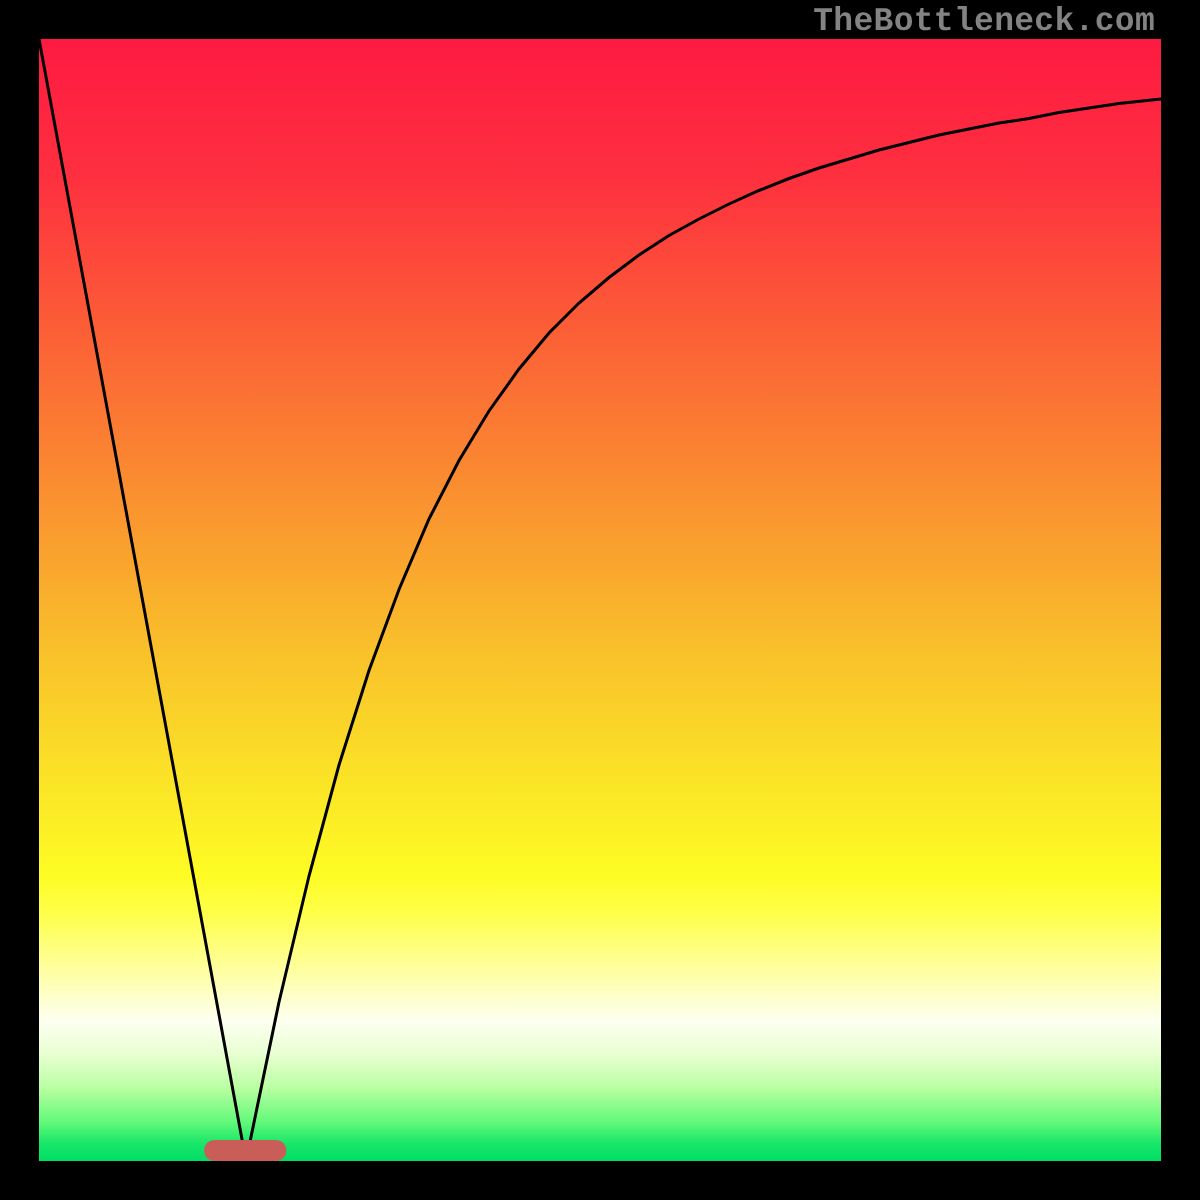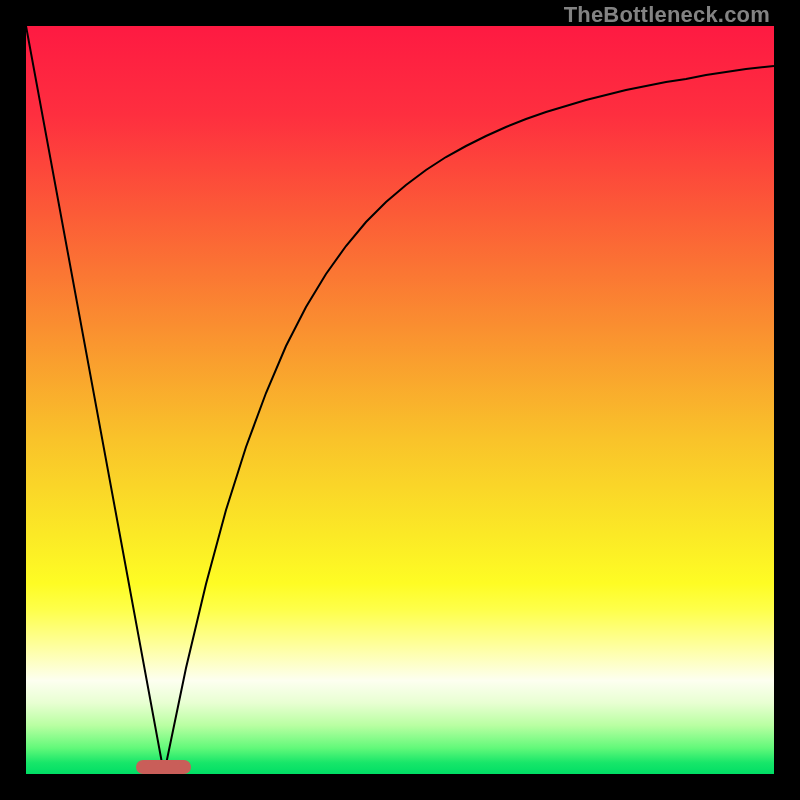--- a/index.html
+++ b/index.html
@@ -22,21 +22,21 @@
     position: absolute;
     left: 0;
     top: 0;
     width: 748px;
     height: 748px;
   }
   .watermark {
     position: absolute;
     top: 2px;
     right: 30px;
-    font-family: Liberation Sans, sans-serif;
+    font-family: Liberation Mono, monospace;
     font-size: 22px;
     font-weight: 600;
     color: #838383;
     letter-spacing: 0.2px;
   }
   svg.curve {
     position: absolute;
     left: 0;
     top: 0;
     width: 748px;

